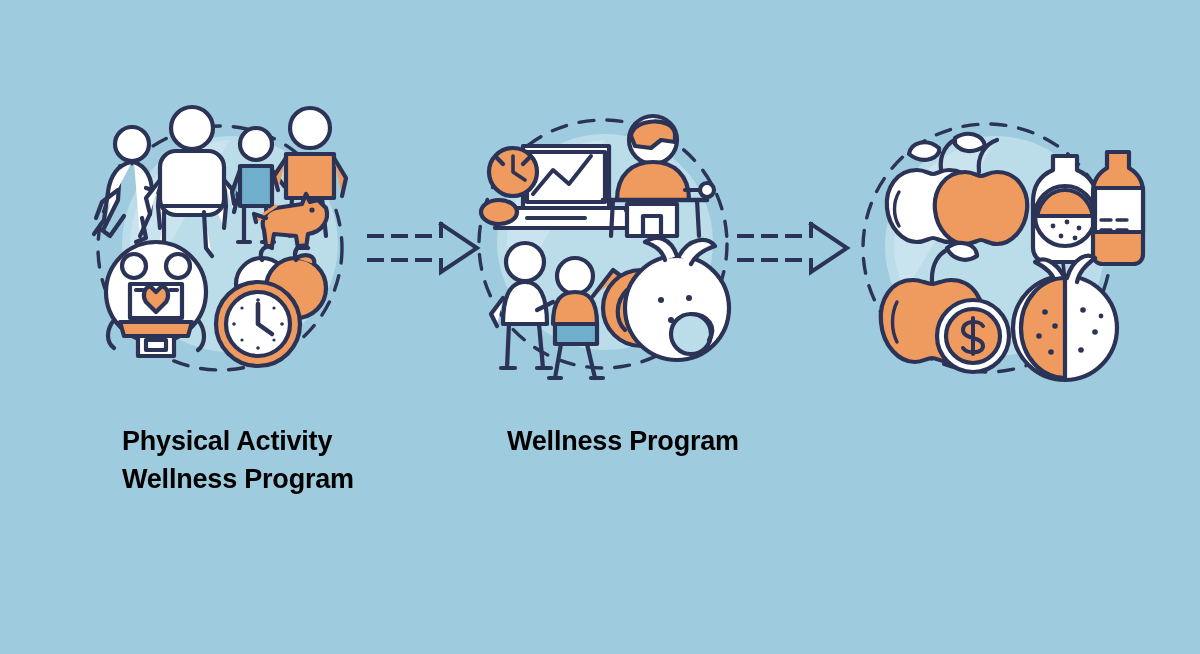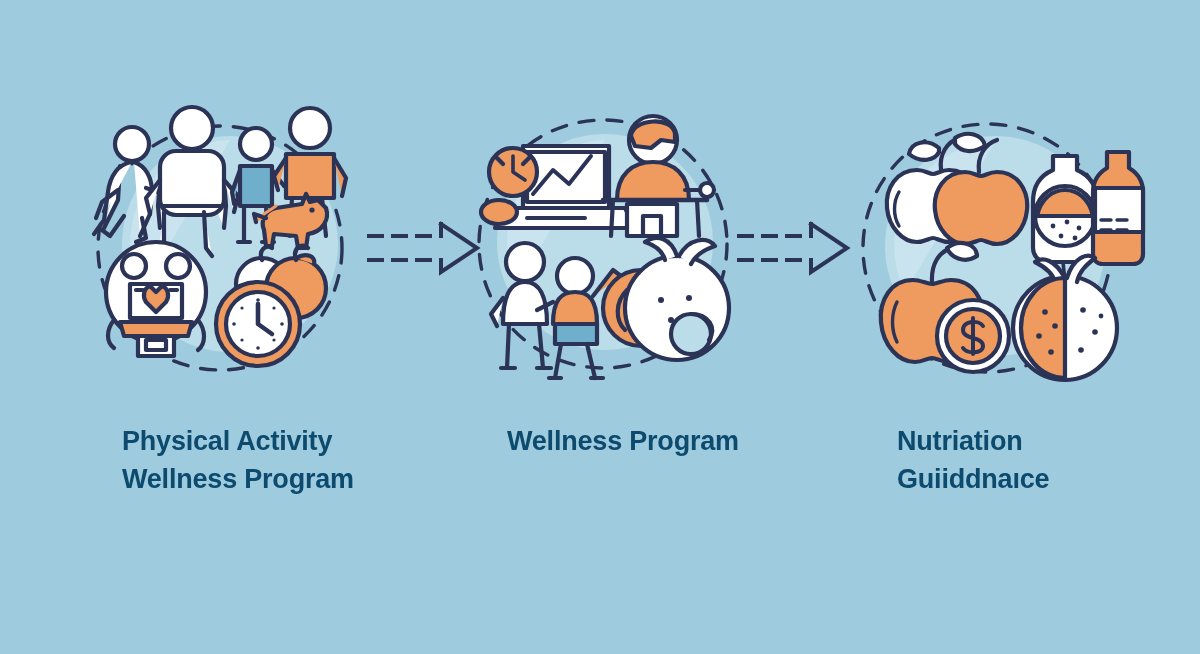--- a/index.html
+++ b/index.html
@@ -42,21 +42,21 @@
     width: 280px;
     height: 280px;
     overflow: visible;
   }
 
   .stage-label {
     position: absolute;
     left: 42px;
     top: 422px;
     width: 270px;
-    color: #0c4a6e;
+    color: #000000;
     font-size: 27px;
     font-weight: bold;
     line-height: 38px;
     letter-spacing: -0.2px;
     text-align: left;
   }
   .label-line { display: block; white-space: nowrap; }
 
   .arrow {
     position: absolute;
@@ -347,19 +347,15 @@
             <circle cx="228" cy="214" r="2.8" fill="#2B3356" stroke="none"></circle>
             <circle cx="240" cy="236" r="2.8" fill="#2B3356" stroke="none"></circle>
             <circle cx="226" cy="254" r="2.8" fill="#2B3356" stroke="none"></circle>
             <circle cx="246" cy="220" r="2.4" fill="#2B3356" stroke="none"></circle>
             <path d="M210 182 L210 282" stroke-width="4"></path>
           </g>
         </g>
       </svg>
     </div>
 
-    <div class="stage-label">
-      <span class="label-line">Nutriation</span>
-      <span class="label-line">Guiiddnaıce</span>
-    </div>
   </div>
 
 </div>
 
 </body></html>

